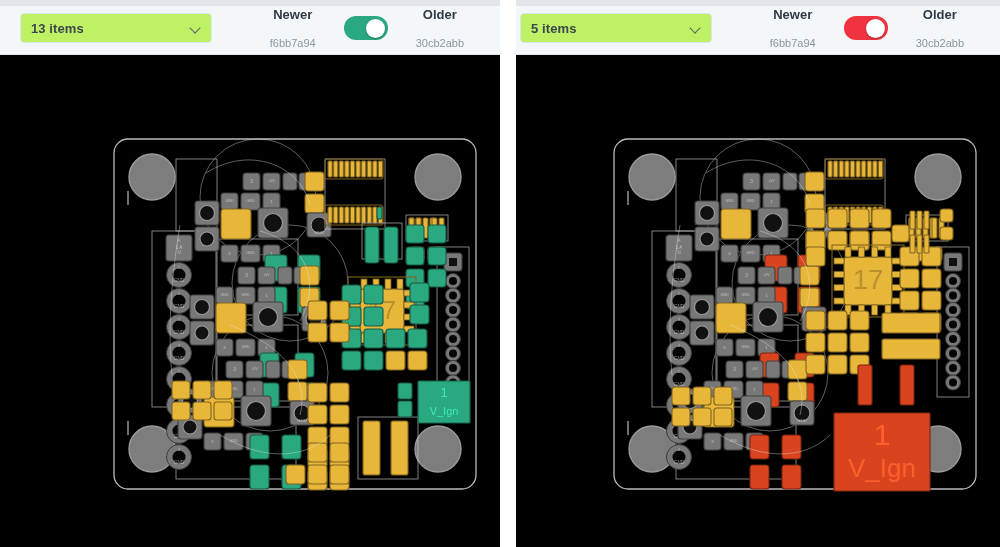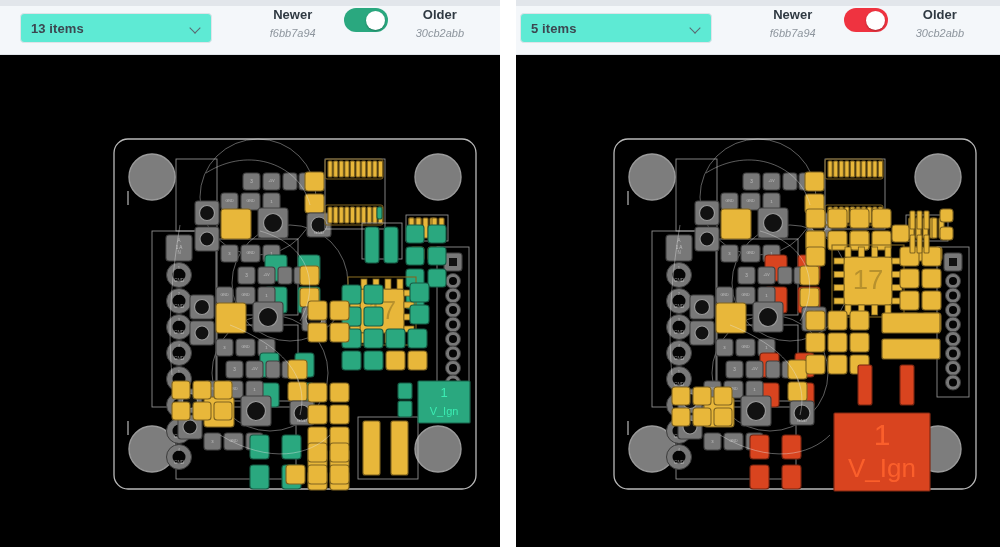--- a/index.html
+++ b/index.html
@@ -25,21 +25,21 @@
     border-bottom:1px solid #dfe3e8;
   }
   .toolbar::before{
     content:""; position:absolute; left:0; top:0; width:100%; height:6px;
     background:#e2e6eb;
   }
 
   
   .select-wrap{
     position:absolute; left:20px; top:13px; width:192px; height:30px;
-    background:#5eead4;
+    background:#bef264;
     border:1px solid #dfe3e8;
     border-radius:4px;
     display:flex; align-items:center;
     padding:12px 10px;
     cursor:pointer;
   }
   .select-label{
     font-size:13px; font-weight:bold; color:#3c4650; letter-spacing:0.1px;
     flex:1; white-space:nowrap;
   }
@@ -50,30 +50,29 @@
     content:""; position:absolute; left:0; top:1px;
     width:7px; height:7px;
     border-right:1.6px solid #5b6670;
     border-bottom:1.6px solid #5b6670;
     transform:rotate(45deg);
   }
 
   
   .toggle-group{
     position:absolute; right:36px; top:8px;
-    display:flex; align-items:flex-start; gap:28px;
+    display:flex; align-items:center; gap:28px;
   }
   .side-lbl{ text-align:center; line-height:1.12; }
   .side-lbl .title{
     display:block; font-size:13px; font-weight:bold; color:#2f3942;
   }
   .side-lbl .hash{
-    display:block; font-size:11px; color:#8d959d; margin-top:4px;
+    display:block; font-size:11px; color:#8d959d; margin-top:14px;
     font-family:"Liberation Sans", sans-serif;
-    font-style:italic;
   }
   .switch{
     position:relative; width:44px; height:24px; border-radius:12px;
     flex:0 0 44px; cursor:pointer;
   }
   .switch .knob{
     position:absolute; top:2.5px; width:19px; height:19px;
     border-radius:50%; background:#ffffff;
     box-shadow:0 1px 2px rgba(0,0,0,.28);
   }

